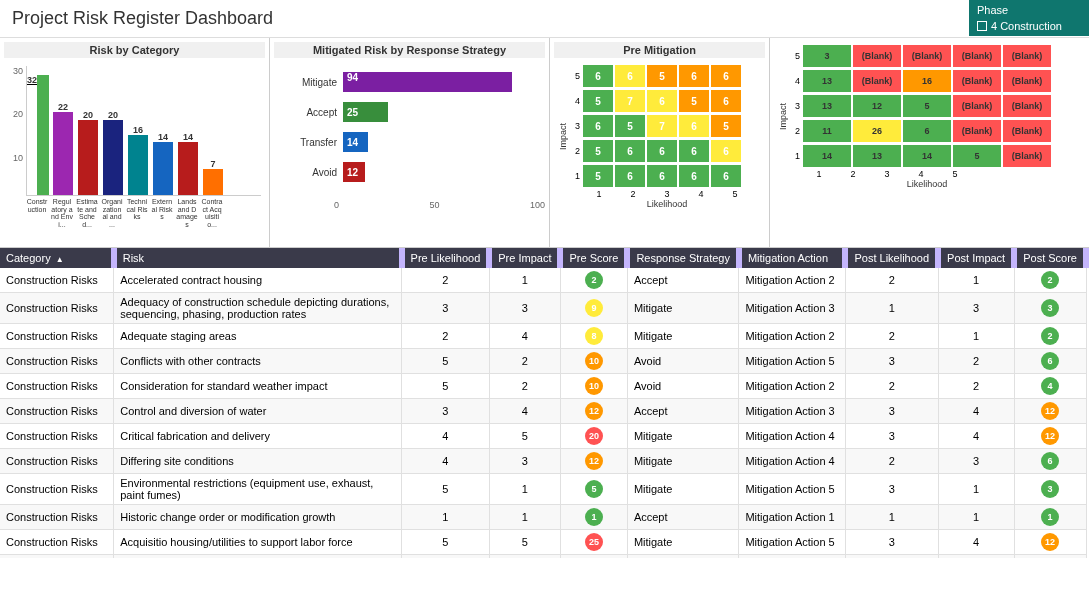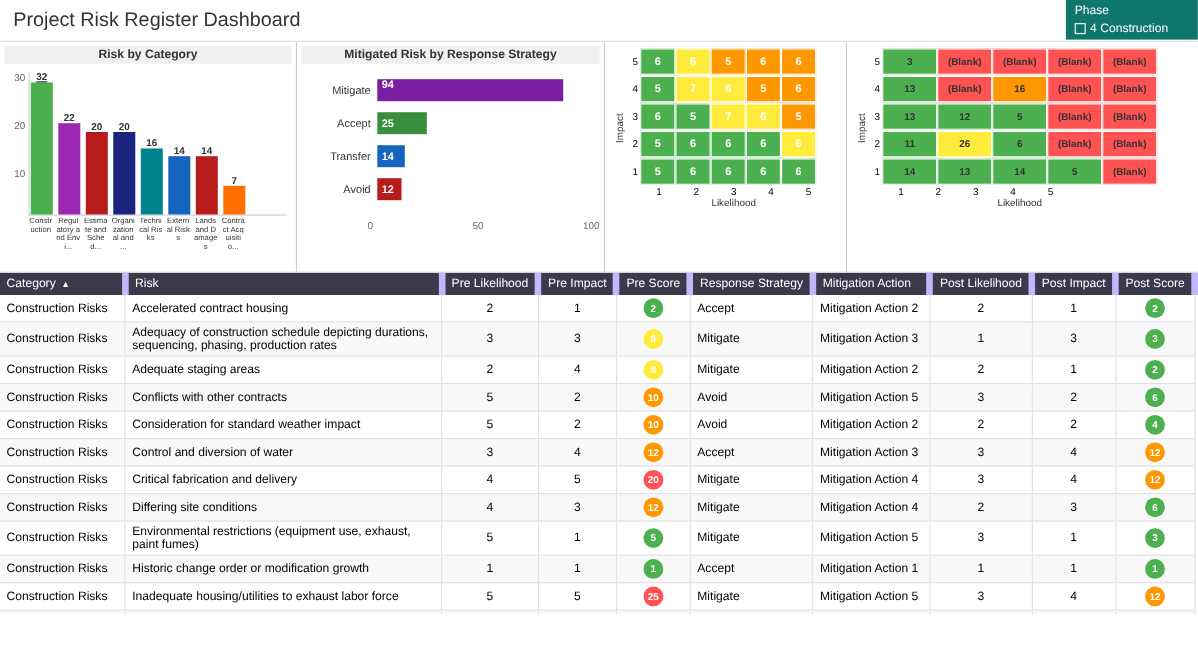--- a/index.html
+++ b/index.html
@@ -69,21 +69,21 @@
     <div style="padding: 4px 4px 0 4px;">
       <div style="display:flex;">
         <div style="width:18px; display:flex; flex-direction:column; justify-content:space-between; height:130px; text-align:right; padding-right:3px;">
           <span style="font-size:9px;color:#666;">30</span>
           <span style="font-size:9px;color:#666;">20</span>
           <span style="font-size:9px;color:#666;">10</span>
           <span style="font-size:9px;color:#666;"></span>
         </div>
         <div style="flex:1; position:relative;">
           <div id="bar-chart-bars" style="display:flex; align-items:flex-end; height:130px; gap:3px; border-bottom:1px solid #ccc; border-left:1px solid #ccc;">
-          <div style="display: flex; flex-direction: column; align-items: center; width: 22px; text-decoration: underline;">
+          <div style="display: flex; flex-direction: row; width: 22px; text-decoration: underline;">
     <span style="font-size:9px;font-weight:bold;color:#333;">32</span>
     <div style="width:20px;height:120px;background:#4CAF50;"></div>
   </div>
               <div style="display: flex; flex-direction: column; align-items: center; width: 22px;">
     <span style="font-size:9px;font-weight:bold;color:#333;">22</span>
     <div style="width:20px;height:83px;background:#9C27B0;"></div>
   </div>
               <div style="display: flex; flex-direction: column; align-items: center; width: 22px;">
     <span style="font-size:9px;font-weight:bold;color:#333;">20</span>
     <div style="width:20px;height:75px;background:#B71C1C;"></div>
@@ -153,20 +153,21 @@
   </div>
       </div>
     <div class="hbar-axis">
       <span>0</span>
       <span>50</span>
       <span>100</span>
     </div>
   </div>
 
   <div class="chart-panel heatmap-panel">
+    <div class="chart-panel-title">Pre Mitigation</div>
     <div style="display:flex; padding:2px 4px;">
       <div style="writing-mode:vertical-rl; transform:rotate(180deg); font-size:9px; color:#333; margin-right:2px; text-align:center;">Impact</div>
       <div>
         <div style="display:flex; align-items:center;">
           <div>
             <div style="display:flex; flex-direction:column-reverse;">
               <div style="display:flex; align-items:center; margin-bottom:1px;">
                 <span style="font-size:9px;width:10px;text-align:right;margin-right:2px;">1</span>
                 <div id="pre-row-1" style="display:flex;">
                     <div style="width: 32px; height: 24px; background: rgb(76, 175, 80); display: flex; align-items: center; justify-content: center; font-size: 10px; font-weight: bold; color: rgb(255, 255, 255); border: 1px solid rgb(255, 255, 255);">5</div>
@@ -473,21 +474,21 @@
     <td>Accept</td>
     <td>Mitigation Action 1</td>
     <td style="text-align:center;">1</td>
     <td style="text-align:center;">1</td>
     <td style="text-align:center;">
       <span class="score-dot" style="background:#4CAF50;">1</span>
     </td>
   </tr>
         <tr>
     <td>Construction Risks</td>
-    <td>Inadequate housing/utilities to exhaust labor force</td>
+    <td>Acquisitio housing/utilities to support labor force</td>
     <td style="text-align:center;">5</td>
     <td style="text-align:center;">5</td>
     <td style="text-align:center;">
       <span class="score-dot" style="background:#FF5252;">25</span>
     </td>
     <td>Mitigate</td>
     <td>Mitigation Action 5</td>
     <td style="text-align:center;">3</td>
     <td style="text-align:center;">4</td>
     <td style="text-align:center;">

